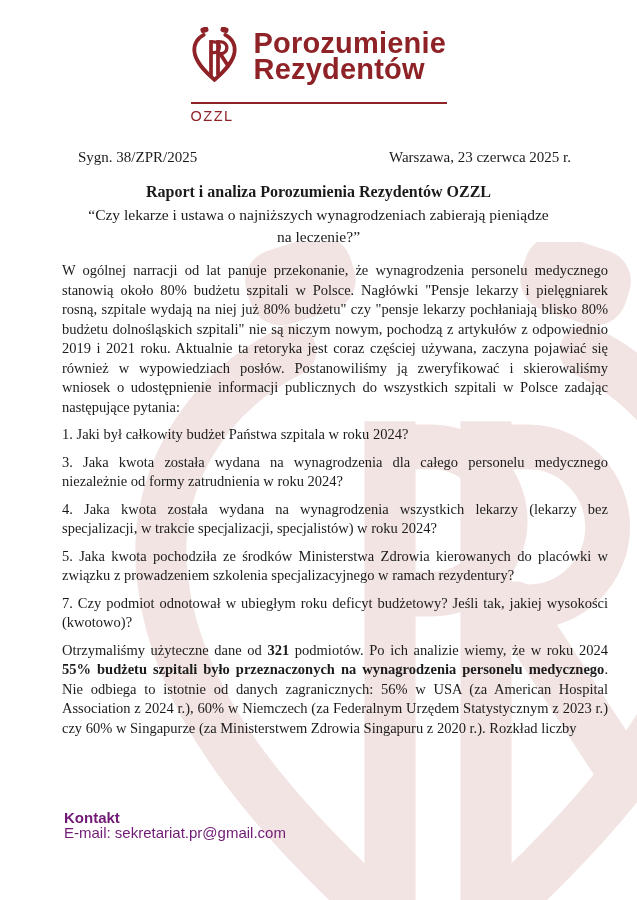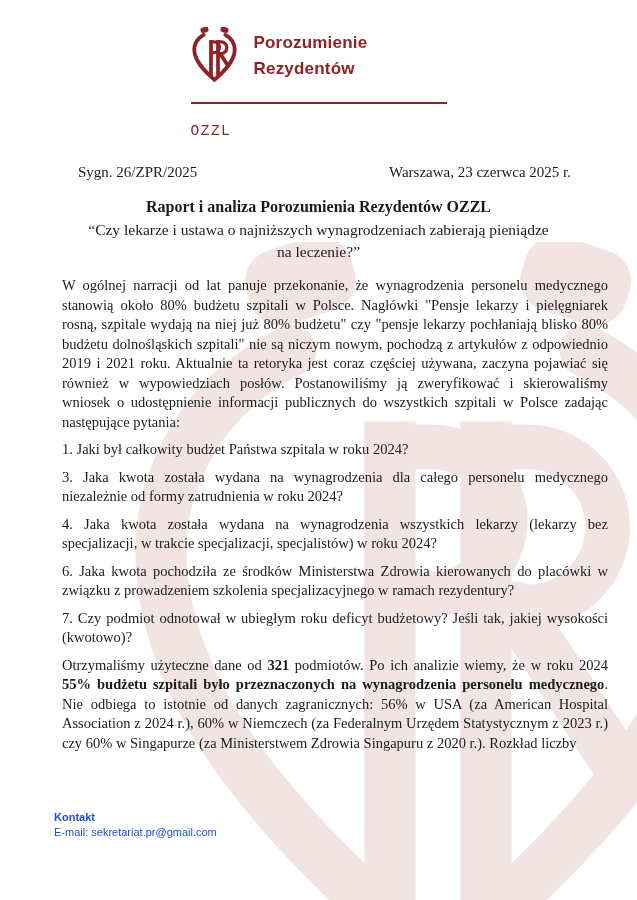--- a/index.html
+++ b/index.html
@@ -21,26 +21,26 @@
     pointer-events:none;
   }
   
   .content{position:relative;z-index:1;}
   
   .logo-block{width:256px;margin:27px auto 0 auto;color:#8e2227;}
   .logo-row{display:flex;align-items:center;gap:16px;}
   .logo-glyph{width:47px;height:57px;flex:0 0 auto;}
   .wordmark{
     font-family:"Liberation Sans", sans-serif;
-    font-weight:bold;font-size:17px;line-height:26px;letter-spacing:0.2px;
+    font-weight:bold;font-size:29px;line-height:26px;letter-spacing:0.2px;
   }
   .logo-rule{border-top:2.5px solid #8e2227;margin-top:18px;}
   .logo-org{
-    font-family:Liberation Mono, monospace;
-    font-size:14.5px;letter-spacing:1.5px;margin-top:19px;
+    font-family:Liberation Sans, sans-serif;
+    font-size:14.5px;letter-spacing:1.5px;margin-top:4px;
   }
   
   .meta-row{
     display:flex;justify-content:space-between;align-items:baseline;
     margin:25px 66px 0 78px;font-size:15px;
   }
   
   .doc-title{margin-top:15px;text-align:center;font-weight:bold;font-size:16px;line-height:21px;}
   .doc-subtitle{max-width:478px;margin:2px auto 8px auto;text-align:center;font-size:15.5px;line-height:22px;}
   
@@ -48,23 +48,23 @@
   .para{
     margin:8px 0 0 0;
     font-size:14.5px;line-height:19.5px;
     text-align:justify;
   }
   .para.intro{margin-top:13px;}
   .para.results{}
   .para b{font-weight:bold;}
   
   .footer{
-    position:absolute;left:54px;top:810px;z-index:1;
+    position:absolute;left:64px;top:810px;z-index:1;
     font-family:"Liberation Sans", sans-serif;
-    font-size:11px;line-height:15px;color:#1d4ed8;
+    font-size:15px;line-height:15px;color:#701a75;
   }
   .footer .label{font-weight:bold;}
 </style>
 </head>
 <body>
 
 <div class="page">
 
   <svg class="watermark" viewBox="0 0 100 122" preserveAspectRatio="xMidYMid meet" aria-hidden="true">
     <g fill="none" stroke="currentColor">
@@ -102,34 +102,34 @@
         <div class="wordmark">
           <div>Porozumienie</div>
           <div>Rezydentów</div>
         </div>
       </div>
       <div class="logo-rule"></div>
       <div class="logo-org">OZZL</div>
     </div>
 
     <div class="meta-row">
-      <span>Sygn. 26/ZPR/2025</span>
+      <span>Sygn. 38/ZPR/2025</span>
       <span>Warszawa, 23 czerwca 2025 r.</span>
     </div>
 
     <div class="doc-title">Raport i analiza Porozumienia Rezydentów OZZL</div>
     <div class="doc-subtitle">“Czy lekarze i ustawa o najniższych wynagrodzeniach zabierają pieniądze na leczenie?”</div>
 
     <div class="body-text">
       <p class="para intro">W ogólnej narracji od lat panuje przekonanie, że wynagrodzenia personelu medycznego stanowią około 80% budżetu szpitali w Polsce. Nagłówki "Pensje lekarzy i pielęgniarek rosną, szpitale wydają na niej już 80% budżetu" czy "pensje lekarzy pochłaniają blisko 80% budżetu dolnośląskich szpitali" nie są niczym nowym, pochodzą z artykułów z odpowiednio 2019 i 2021 roku. Aktualnie ta retoryka jest coraz częściej używana, zaczyna pojawiać się również w wypowiedziach posłów. Postanowiliśmy ją zweryfikować i skierowaliśmy wniosek o udostępnienie informacji publicznych do wszystkich szpitali w Polsce zadając następujące pytania:</p>
 
       <p class="para">1. Jaki był całkowity budżet Państwa szpitala w roku 2024?</p>
       <p class="para">3. Jaka kwota została wydana na wynagrodzenia dla całego personelu medycznego niezależnie od formy zatrudnienia w roku 2024?</p>
       <p class="para">4. Jaka kwota została wydana na wynagrodzenia wszystkich lekarzy (lekarzy bez specjalizacji, w trakcie specjalizacji, specjalistów) w roku 2024?</p>
-      <p class="para">6. Jaka kwota pochodziła ze środków Ministerstwa Zdrowia kierowanych do placówki w związku z prowadzeniem szkolenia specjalizacyjnego w ramach rezydentury?</p>
+      <p class="para">5. Jaka kwota pochodziła ze środków Ministerstwa Zdrowia kierowanych do placówki w związku z prowadzeniem szkolenia specjalizacyjnego w ramach rezydentury?</p>
       <p class="para">7. Czy podmiot odnotował w ubiegłym roku deficyt budżetowy? Jeśli tak, jakiej wysokości (kwotowo)?</p>
 
       <p class="para results"><span>Otrzymaliśmy użyteczne dane od </span><b>321</b><span> podmiotów. Po ich analizie wiemy, że w roku 2024 </span><b>55% budżetu szpitali było przeznaczonych na wynagrodzenia personelu medycznego</b><span>. Nie odbiega to istotnie od danych zagranicznych: 56% w USA (za American Hospital Association z 2024 r.), 60% w Niemczech (za Federalnym Urzędem Statystycznym z 2023 r.) czy 60% w Singapurze (za Ministerstwem Zdrowia Singapuru z 2020 r.). Rozkład liczby</span></p>
     </div>
 
   </div>
 
   <div class="footer">
     <div class="label">Kontakt</div>
     <div>E-mail: sekretariat.pr@gmail.com</div>

